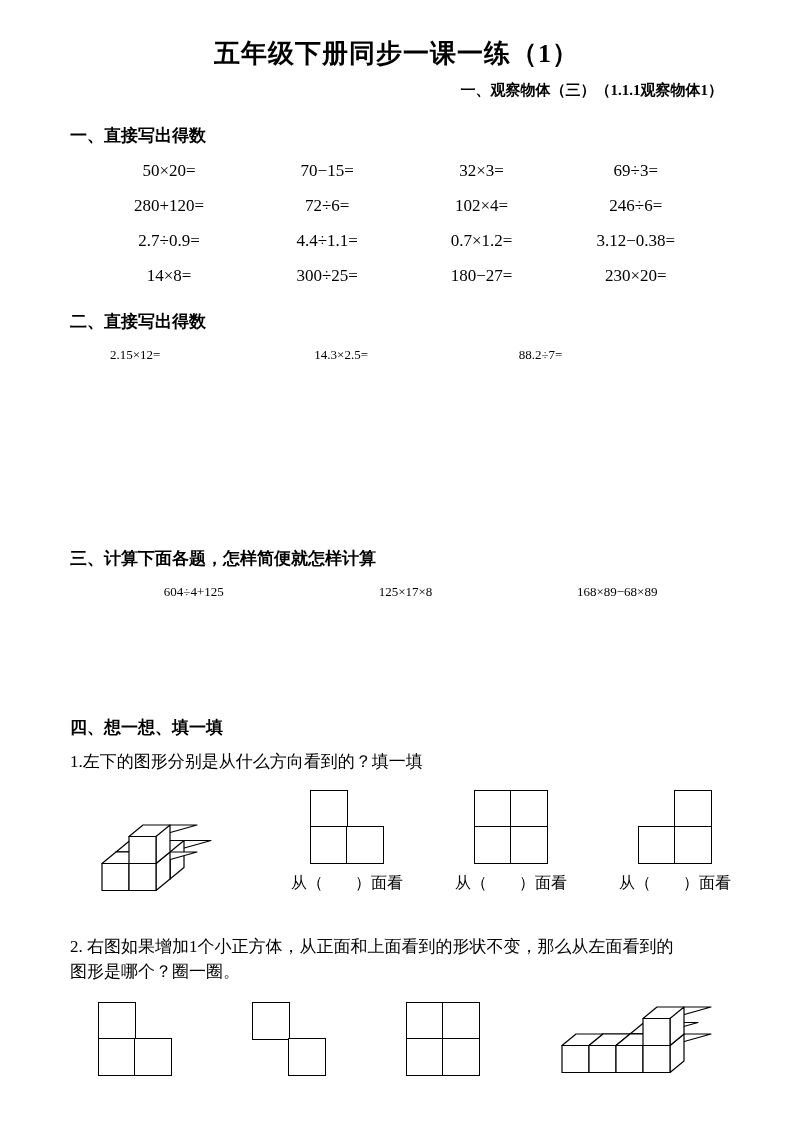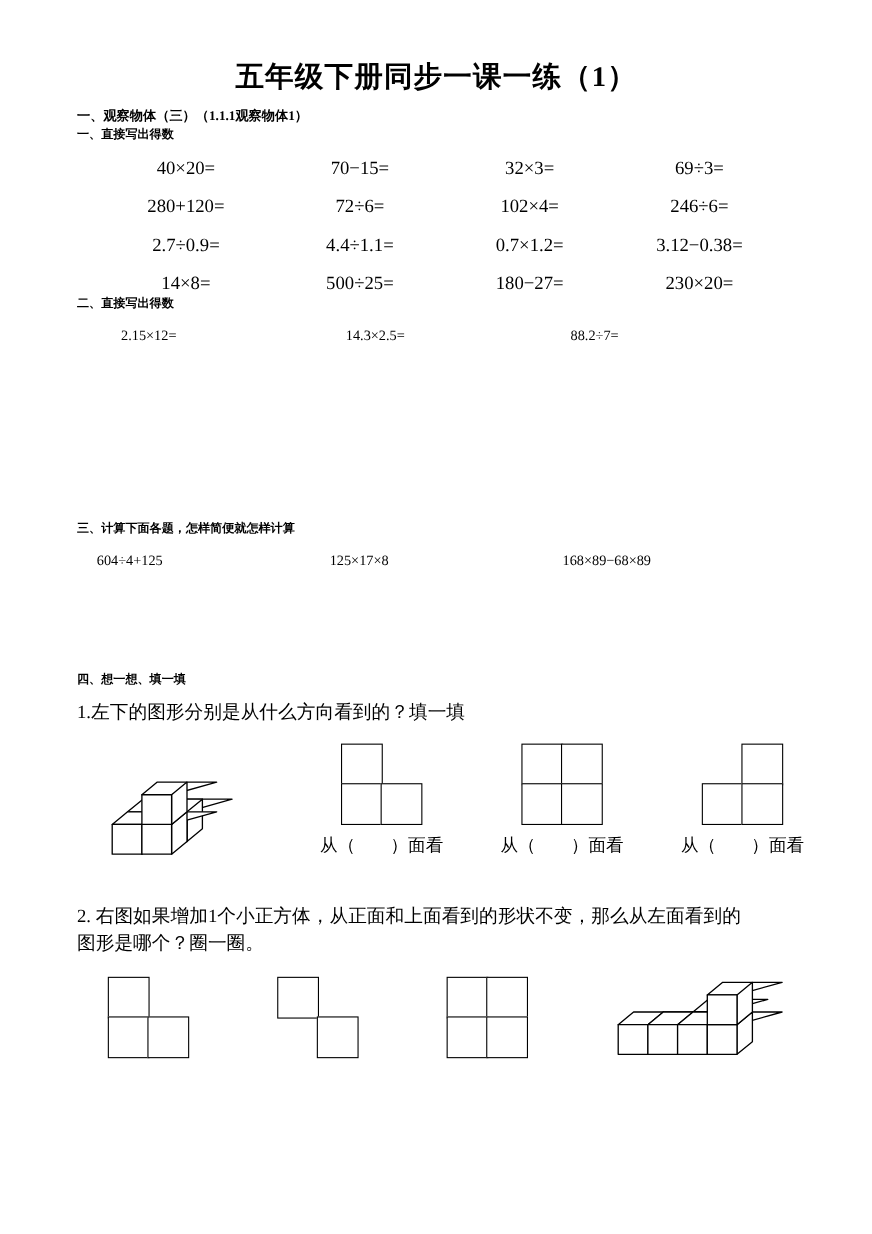--- a/index.html
+++ b/index.html
@@ -3,58 +3,59 @@
 <meta charset="utf-8">
 <style>
   * { margin: 0; padding: 0; box-sizing: border-box; }
   html, body { background: #ffffff; }
   body {
     width: 793px; height: 1122px;
     font-family: "Liberation Serif", "DejaVu Serif", serif;
     color: #000;
     overflow: hidden;
   }
-  .page { width: 793px; height: 942px; padding: 52px 70px 0 70px; }
+  .page { width: 793px; height: 942px; padding: 36px 70px 0 70px; }
 
   .title {
     text-align: center;
     font-size: 26px;
     font-weight: bold;
     letter-spacing: 1px;
   }
   .subtitle {
-    text-align: left;
-    font-size: 12px;
+    text-align: right;
+    font-size: 15px;
     font-weight: bold;
     margin-top: 10px;
   }
 
   .sec-heading {
-    font-size: 11px;
+    font-size: 17px;
     font-weight: bold;
+    margin-top: 24px;
   }
 
   .calc-grid {
     display: grid;
     grid-template-columns: 1.05fr 1fr 1fr 1fr;
     row-gap: 15px;
     margin-top: 14px;
     padding: 0 10px 0 18px;
     font-size: 17px;
   }
   .calc-grid span { text-align: center; white-space: nowrap; }
 
   .prob-row {
     display: flex;
     margin-top: 14px;
     font-size: 13px;
   }
   .prob-row.s2 span { width: 220px; }
   .prob-row.s2 { padding-left: 40px; }
-  .prob-row.s3 { padding-left: 18px; }
+  .prob-row.s3 { padding-left: 18px; text-align: center; }
   .prob-row.s3 span { width: 218px; }
 
   .spacer-s2 { height: 160px; }
   .spacer-s3 { height: 92px; }
 
   .q-text { font-size: 17px; margin-top: 10px; line-height: 25px; }
 
   .figure-row {
     display: flex;
     align-items: flex-end;
@@ -87,34 +88,34 @@
 <body>
 
 <div class="page">
 
   <div class="title">五年级下册同步一课一练（1）</div>
   <div class="subtitle">一、观察物体（三）（1.1.1观察物体1）</div>
 
   <section>
     <div class="sec-heading">一、直接写出得数</div>
     <div class="calc-grid">
-      <span>40×20=</span>
+      <span>50×20=</span>
       <span>70−15=</span>
       <span>32×3=</span>
       <span>69÷3=</span>
       <span>280+120=</span>
       <span>72÷6=</span>
       <span>102×4=</span>
       <span>246÷6=</span>
       <span>2.7÷0.9=</span>
       <span>4.4÷1.1=</span>
       <span>0.7×1.2=</span>
       <span>3.12−0.38=</span>
       <span>14×8=</span>
-      <span>500÷25=</span>
+      <span>300÷25=</span>
       <span>180−27=</span>
       <span>230×20=</span>
     </div>
   </section>
 
   <section>
     <div class="sec-heading">二、直接写出得数</div>
     <div class="prob-row s2">
       <span>2.15×12=</span>
       <span>14.3×2.5=</span>

